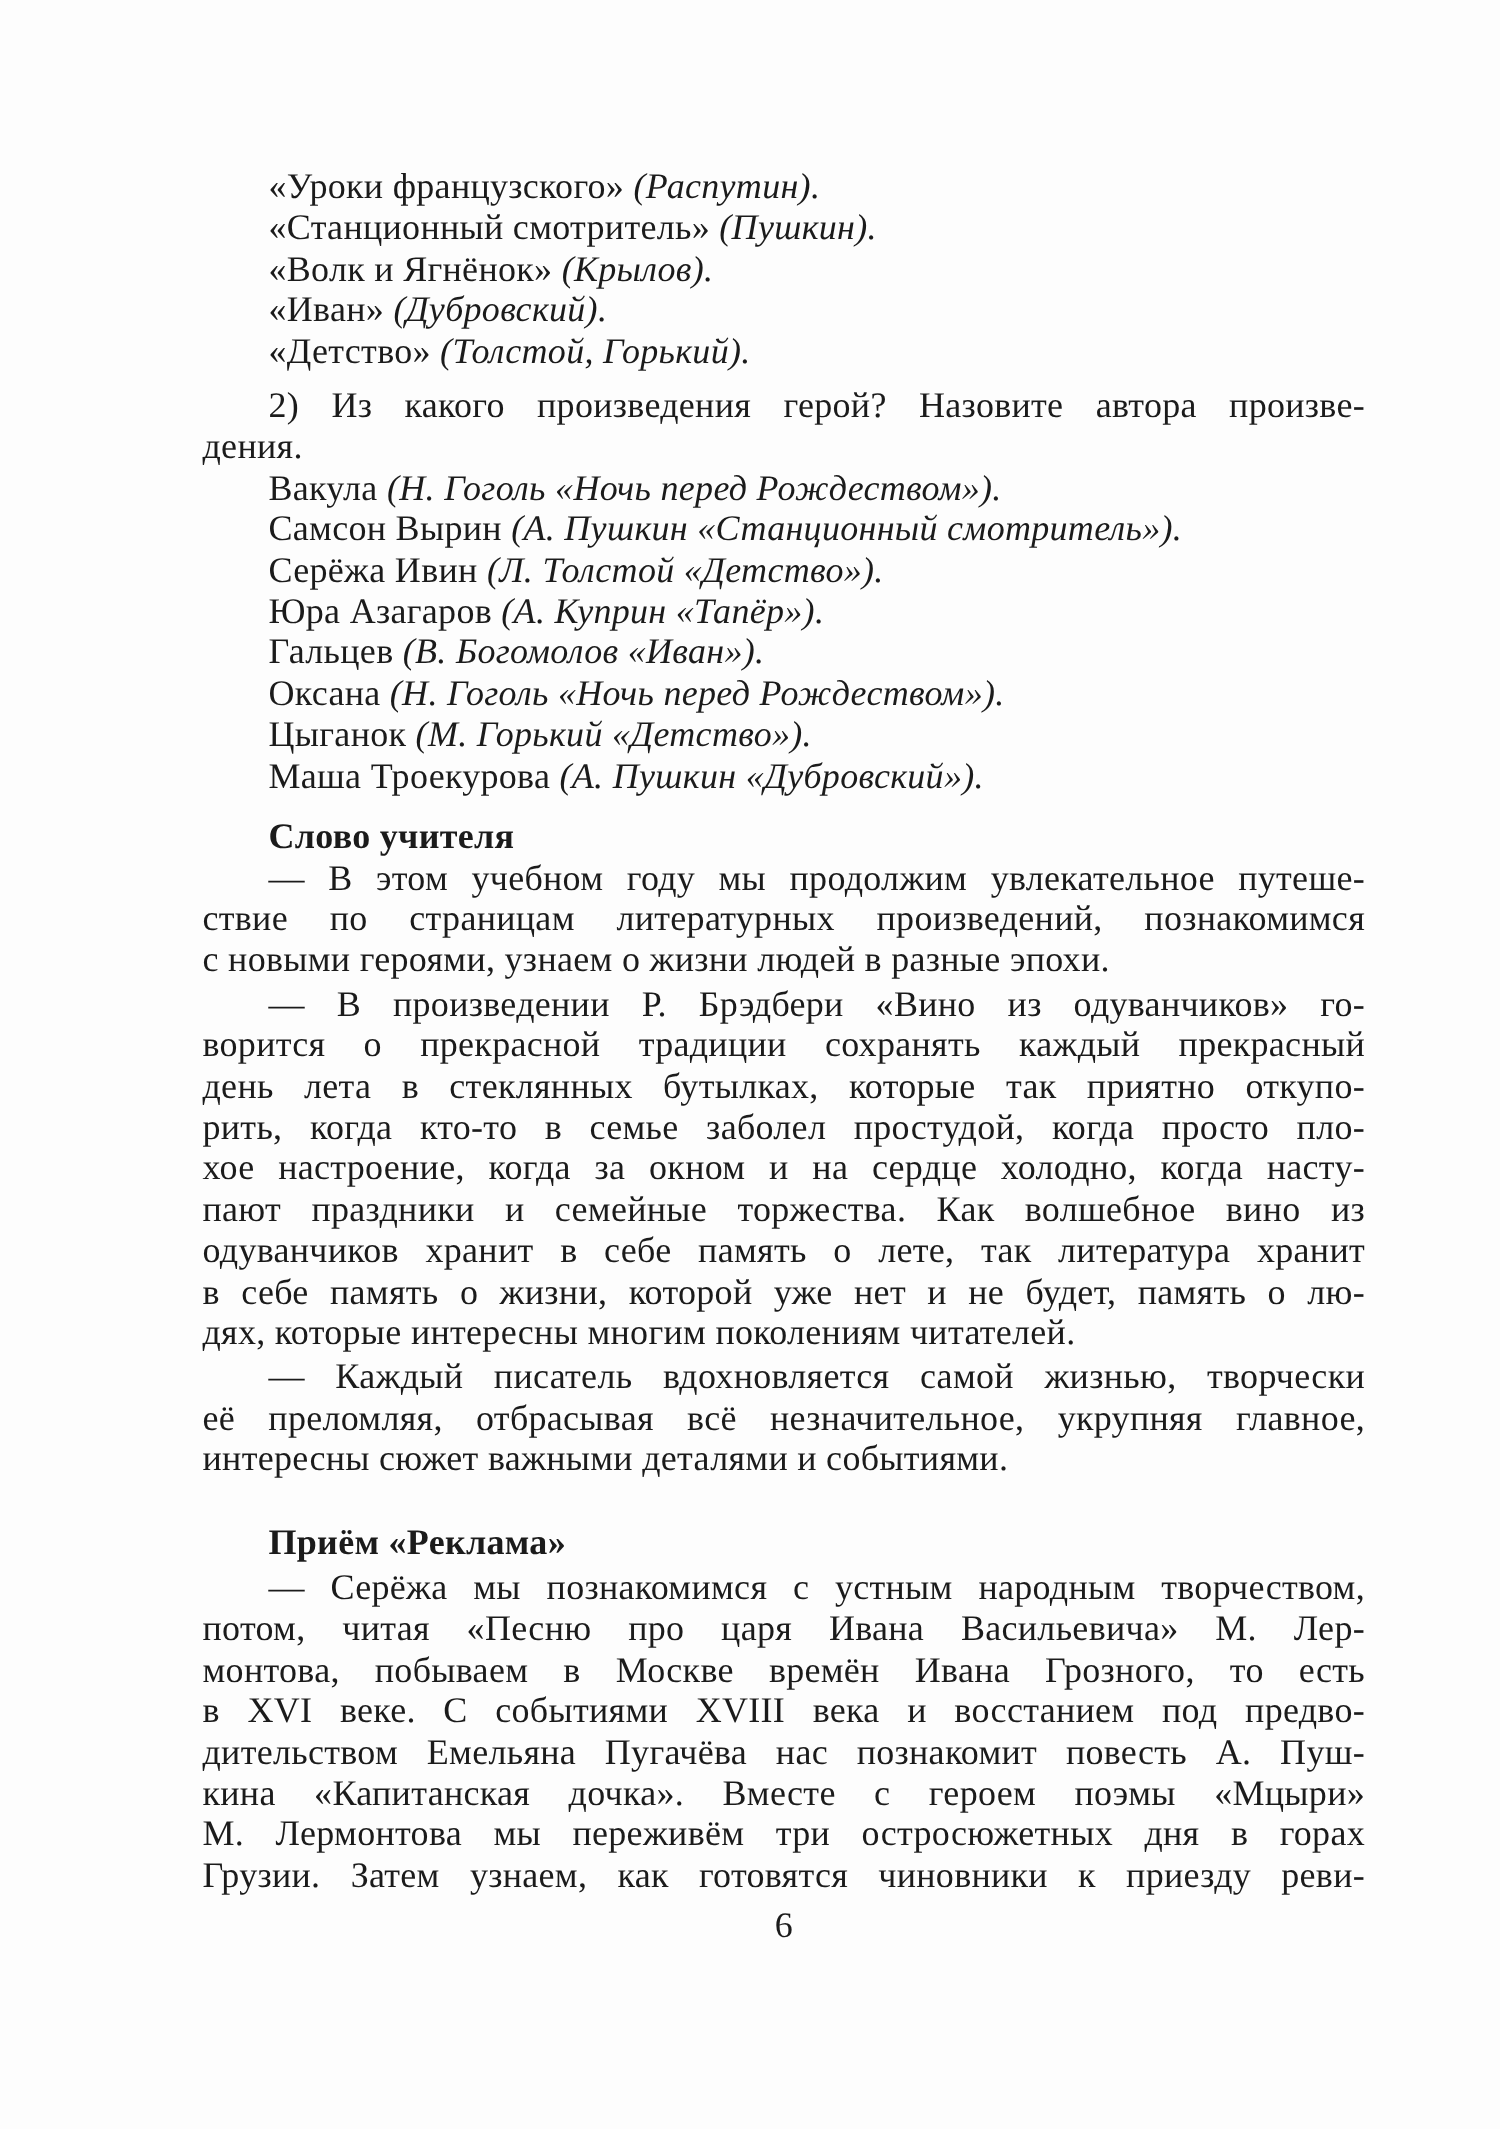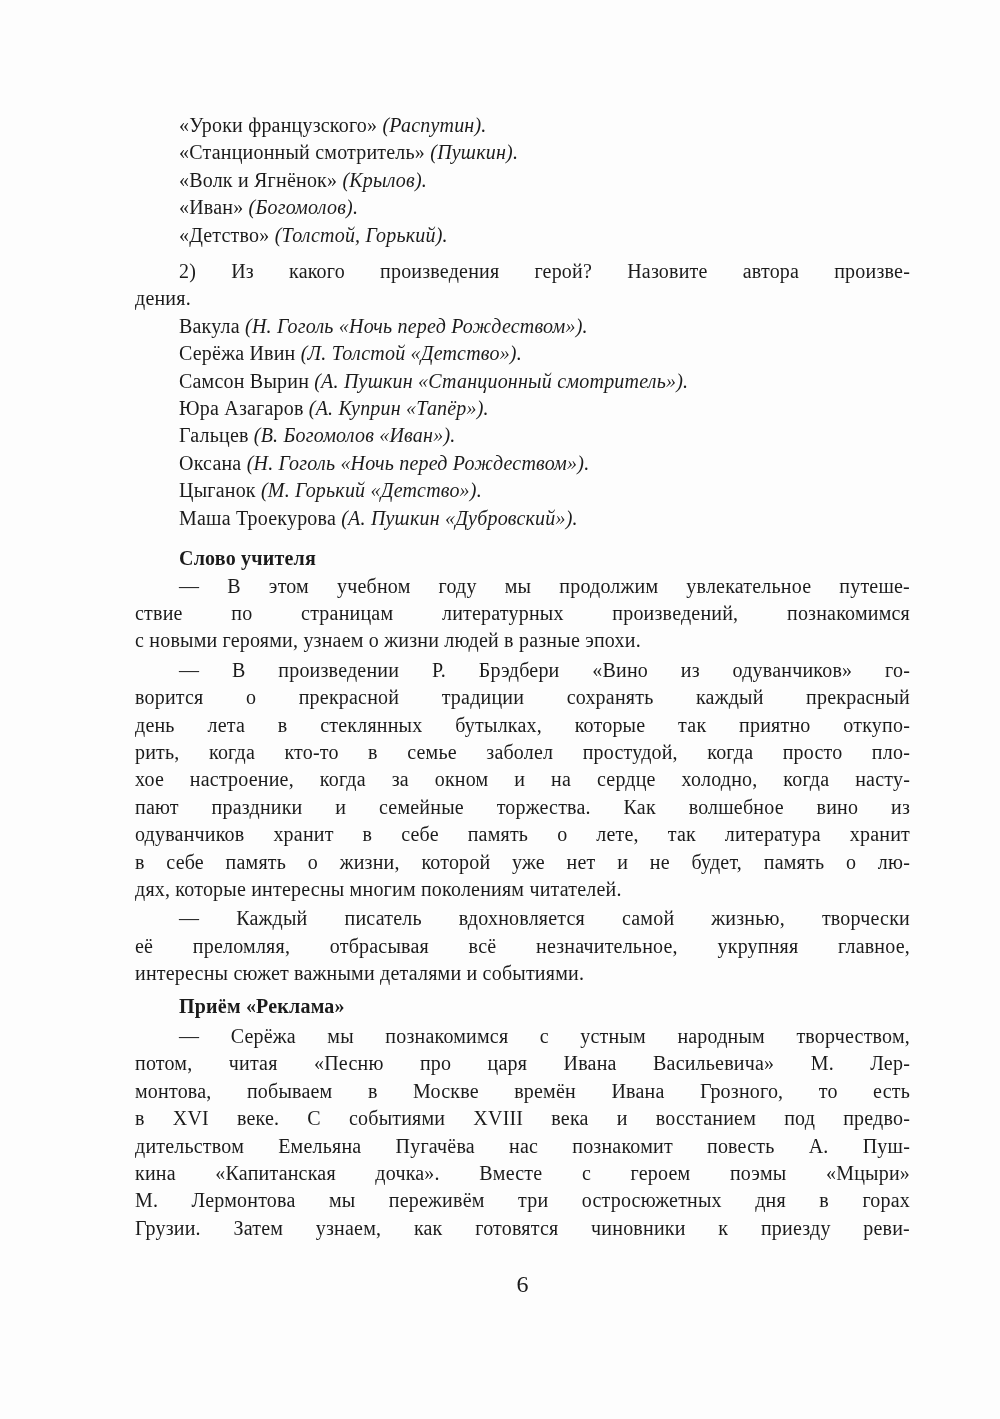--- a/index.html
+++ b/index.html
@@ -14,72 +14,72 @@
     background: #fdfdfd;
     color: #1b1b1b;
     font-family: "Liberation Serif", "DejaVu Serif", serif;
     overflow: hidden;
   }
   .text-column {
     position: absolute;
     left: 135px;
     top: 112px;
     width: 775px;
-    font-size: 20px;
+    font-size: 24px;
     line-height: 27.4px;
     letter-spacing: 0.2px;
   }
   .block { margin: 0; }
   .ln { text-align: left; }
   .ln.just {
     text-align: justify;
     text-align-last: justify;
   }
   .indent { text-indent: 44px; }
   .s-i { font-style: italic; }
   .heading {
     font-weight: bold;
   }
   
   [data-name="task-2-paragraph"]      { margin-top: 9px;  }
   [data-name="teacher-word-heading"]  { margin-top: 13px; }
   [data-name="bradbury-paragraph"]    { margin-top: 2px;  }
   [data-name="writer-paragraph"]      { margin-top: 2px;  }
-  [data-name="reklama-heading"]       { margin-top: 5px; }
+  [data-name="reklama-heading"]       { margin-top: 28px; }
   [data-name="reklama-paragraph"]     { margin-top: 3px;  }
   .page-number {
     position: absolute;
     top: 1270px;
     left: 135px;
     width: 775px;
     text-align: center;
     font-size: 24px;
     line-height: 28px;
   }
 </style>
 </head>
 <body>
 
 <div class="page" data-name="book-page">
   <main class="text-column" id="text-column" data-name="page-text-column">
       <div class="block list" data-name="works-authors-list">
         <div class="ln indent" data-name="list-item-line"><span data-name="text-segment">«Уроки французского» </span><span class="s-i" data-name="italic-text-segment">(Распутин).</span></div>
         <div class="ln indent" data-name="list-item-line"><span data-name="text-segment">«Станционный смотритель» </span><span class="s-i" data-name="italic-text-segment">(Пушкин).</span></div>
         <div class="ln indent" data-name="list-item-line"><span data-name="text-segment">«Волк и Ягнёнок» </span><span class="s-i" data-name="italic-text-segment">(Крылов).</span></div>
-        <div class="ln indent" data-name="list-item-line"><span data-name="text-segment">«Иван» </span><span class="s-i" data-name="italic-text-segment">(Богомолов).</span></div>
+        <div class="ln indent" data-name="list-item-line"><span data-name="text-segment">«Иван» </span><span class="s-i" data-name="italic-text-segment">(Дубровский).</span></div>
         <div class="ln indent" data-name="list-item-line"><span data-name="text-segment">«Детство» </span><span class="s-i" data-name="italic-text-segment">(Толстой, Горький).</span></div>
       </div>
       <div class="block para" data-name="task-2-paragraph">
         <div class="ln just indent" data-name="paragraph-line"><span data-name="text-segment">2) Из какого произведения герой? Назовите автора произве-</span></div>
         <div class="ln" data-name="paragraph-line"><span data-name="text-segment">дения.</span></div>
       </div>
       <div class="block list" data-name="heroes-list">
         <div class="ln indent" data-name="list-item-line"><span data-name="text-segment">Вакула </span><span class="s-i" data-name="italic-text-segment">(Н. Гоголь «Ночь перед Рождеством»).</span></div>
+        <div class="ln indent" data-name="list-item-line"><span data-name="text-segment">Самсон Вырин </span><span class="s-i" data-name="italic-text-segment">(А. Пушкин «Станционный смотритель»).</span></div>
         <div class="ln indent" data-name="list-item-line"><span data-name="text-segment">Серёжа Ивин </span><span class="s-i" data-name="italic-text-segment">(Л. Толстой «Детство»).</span></div>
-        <div class="ln indent" data-name="list-item-line"><span data-name="text-segment">Самсон Вырин </span><span class="s-i" data-name="italic-text-segment">(А. Пушкин «Станционный смотритель»).</span></div>
         <div class="ln indent" data-name="list-item-line"><span data-name="text-segment">Юра Азагаров </span><span class="s-i" data-name="italic-text-segment">(А. Куприн «Тапёр»).</span></div>
         <div class="ln indent" data-name="list-item-line"><span data-name="text-segment">Гальцев </span><span class="s-i" data-name="italic-text-segment">(В. Богомолов «Иван»).</span></div>
         <div class="ln indent" data-name="list-item-line"><span data-name="text-segment">Оксана </span><span class="s-i" data-name="italic-text-segment">(Н. Гоголь «Ночь перед Рождеством»).</span></div>
         <div class="ln indent" data-name="list-item-line"><span data-name="text-segment">Цыганок </span><span class="s-i" data-name="italic-text-segment">(М. Горький «Детство»).</span></div>
         <div class="ln indent" data-name="list-item-line"><span data-name="text-segment">Маша Троекурова </span><span class="s-i" data-name="italic-text-segment">(А. Пушкин «Дубровский»).</span></div>
       </div>
       <div class="heading indent" data-name="teacher-word-heading">Слово учителя</div>
       <div class="block para" data-name="teacher-intro-paragraph">
         <div class="ln just indent" data-name="paragraph-line"><span data-name="text-segment">— В этом учебном году мы продолжим увлекательное путеше-</span></div>
         <div class="ln just" data-name="paragraph-line"><span data-name="text-segment">ствие по страницам литературных произведений, познакомимся</span></div>

